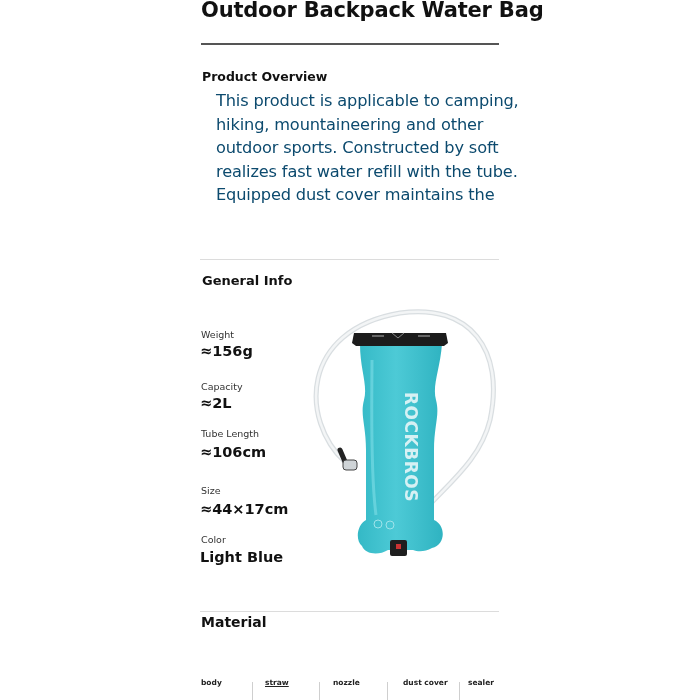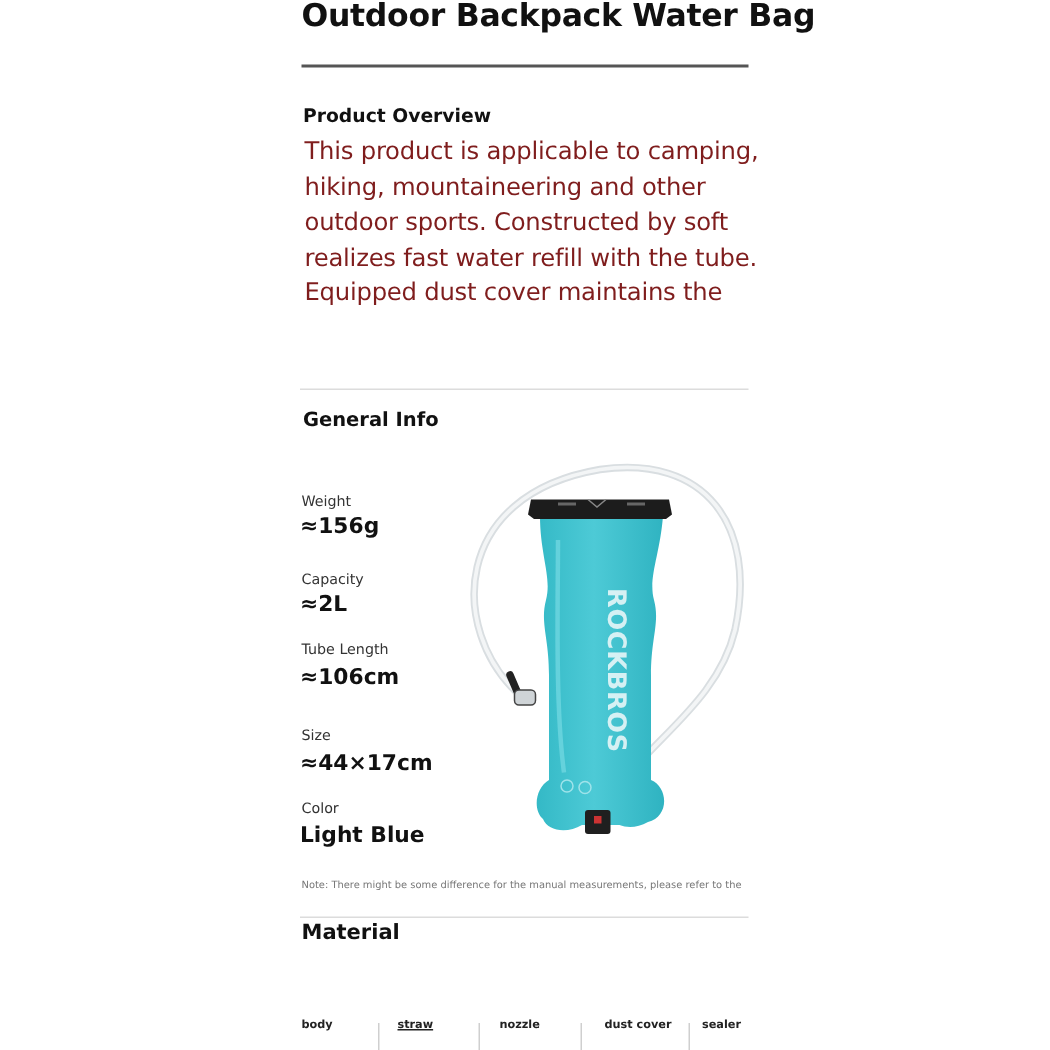--- a/index.html
+++ b/index.html
@@ -43,26 +43,26 @@
     .section-heading-small {
       position: absolute;
       left: 2px;
       font-size: 12.5px;
       font-weight: bold;
       color: #111;
       white-space: nowrap;
     }
     .overview-text {
       position: absolute;
-      left: 3px;
+      left: 16px;
       top: 89px;
       width: 305px;
       font-size: 16.2px;
       line-height: 23.6px;
-      color: #7f1d1d;
+      color: #0c4a6e;
       letter-spacing: -0.15px;
     }
     .overview-text .line { display: block; white-space: nowrap; }
     .thin-rule {
       position: absolute;
       left: 0px;
       width: 299px;
       height: 1px;
       background: #dcdcdc;
     }
@@ -171,21 +171,20 @@
   <div class="spec-label" style="top:428px;">Tube Length</div>
   <div class="spec-value" style="top:444px;">≈106cm</div>
 
   <div class="spec-label" style="top:485px;">Size</div>
   <div class="spec-value" style="top:501px;">≈44×17cm</div>
 
   <div class="spec-label" style="top:534px;">Color</div>
   <div class="spec-value" style="top:549px;">Light Blue</div>
 
   <div class="note">
-    <div>Note: There might be some difference for the manual measurements, please refer to the</div>
   </div>
 
   <div class="thin-rule" style="top:611px;"></div>
 
   <div class="material-heading">Material</div>
 
   <div class="mat-table">
     <div class="mat-col" style="left:1px;">
       <div class="mat-head" style="left:0;">body</div>
       <div class="mat-val" style="left:0;">TPU</div>

